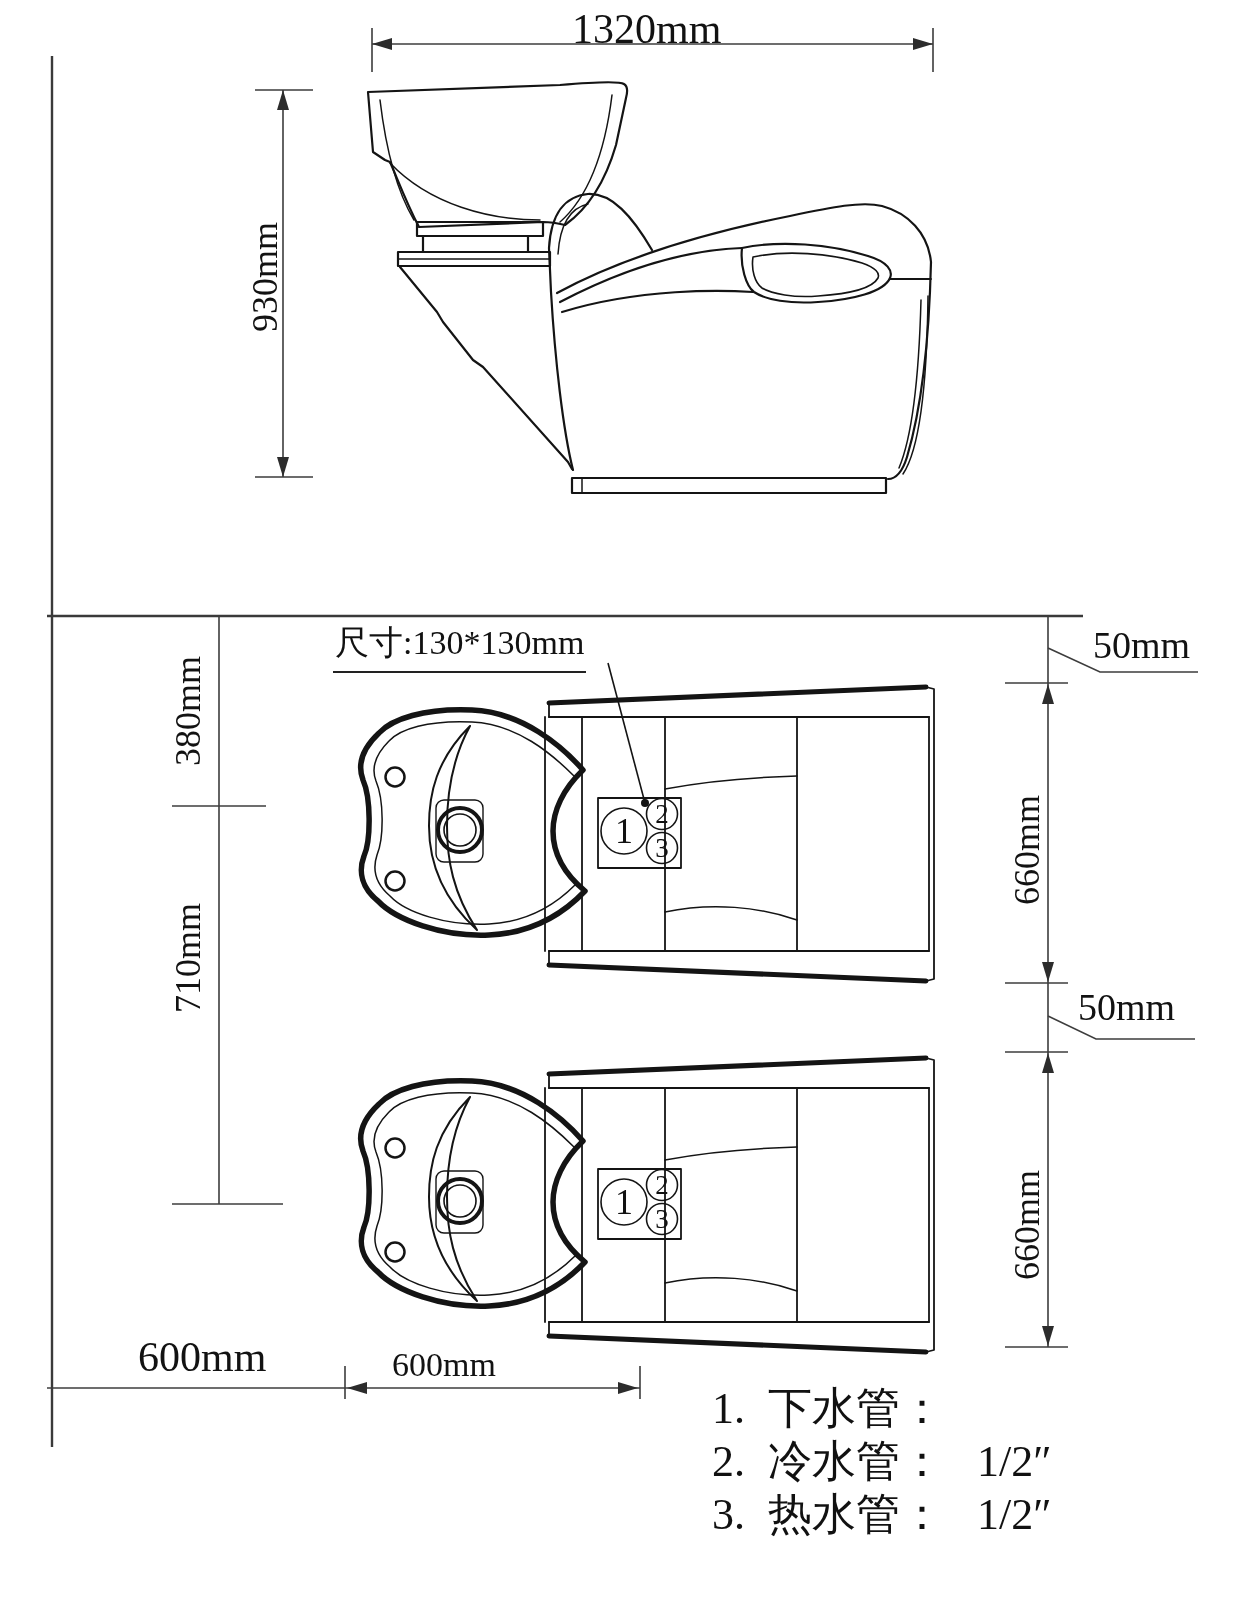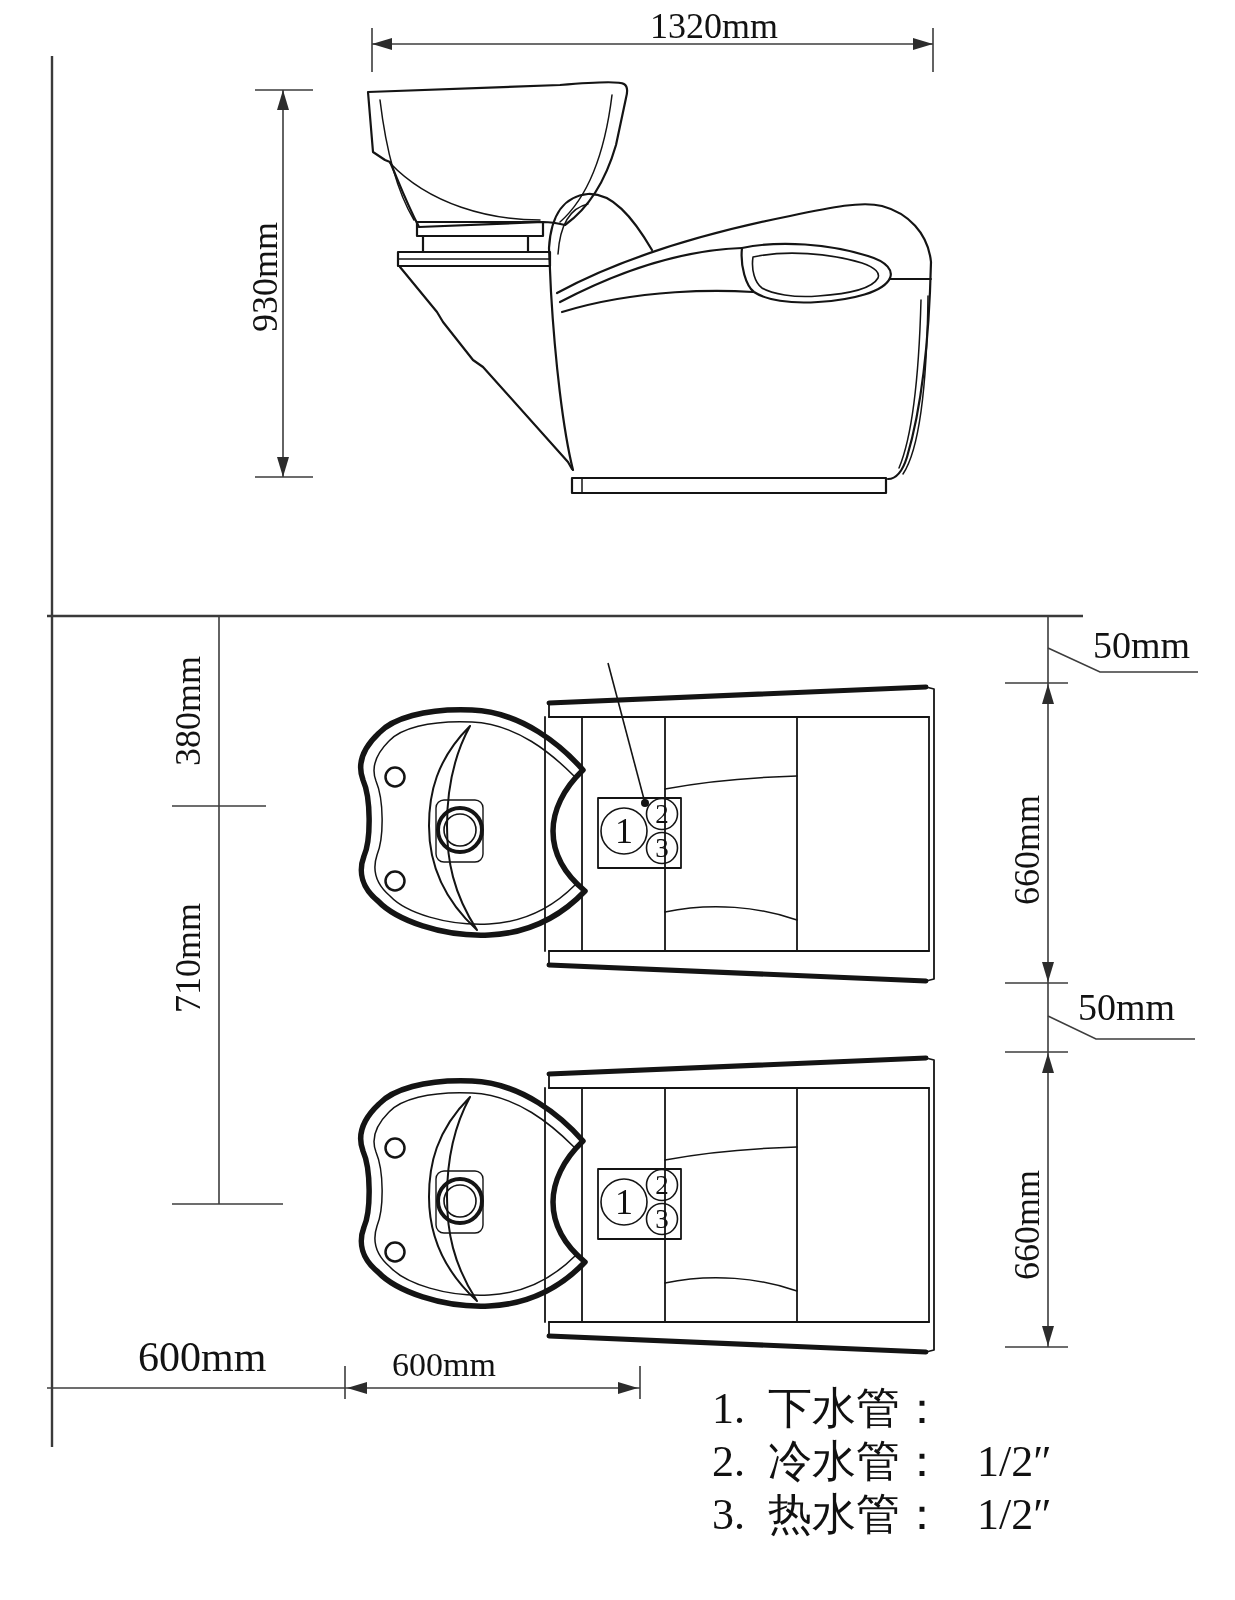--- a/index.html
+++ b/index.html
@@ -170,24 +170,25 @@
       <polygon points="283,477 277,457 289,457"></polygon>
       <polygon points="1048,684 1042,704 1054,704"></polygon>
       <polygon points="1048,982 1042,962 1054,962"></polygon>
       <polygon points="1048,1053 1042,1073 1054,1073"></polygon>
       <polygon points="1048,1346 1042,1326 1054,1326"></polygon>
       <polygon points="347,1388 367,1382 367,1394"></polygon>
       <polygon points="638,1388 618,1382 618,1394"></polygon>
     </g>
   </svg>
 
-  <div class="dim" style="left:588px;top:8px;width:190px;font-size:36px;text-align:right">1320mm</div>
+  <div class="dim" style="left:572px;top:8px;width:190px;font-size:42px;text-align:left">1320mm</div>
 
   <div class="dim rot" style="left:195px;top:257px;width:140px;height:40px;font-size:36px">930mm</div>
 
+  <div class="cutout-label" style="left:333px;top:620px;font-size:34px">尺寸:130*130mm</div>
 
   <div class="dim rot" style="left:113px;top:691px;width:150px;height:40px;font-size:36px">380mm</div>
 
   <div class="dim rot" style="left:113px;top:938px;width:150px;height:40px;font-size:36px">710mm</div>
 
   <div class="dim" style="left:1093px;top:626px;font-size:38px">50mm</div>
 
   <div class="dim rot" style="left:952px;top:830px;width:150px;height:40px;font-size:36px">660mm</div>
 
   <div class="dim" style="left:1078px;top:988px;font-size:38px">50mm</div>

